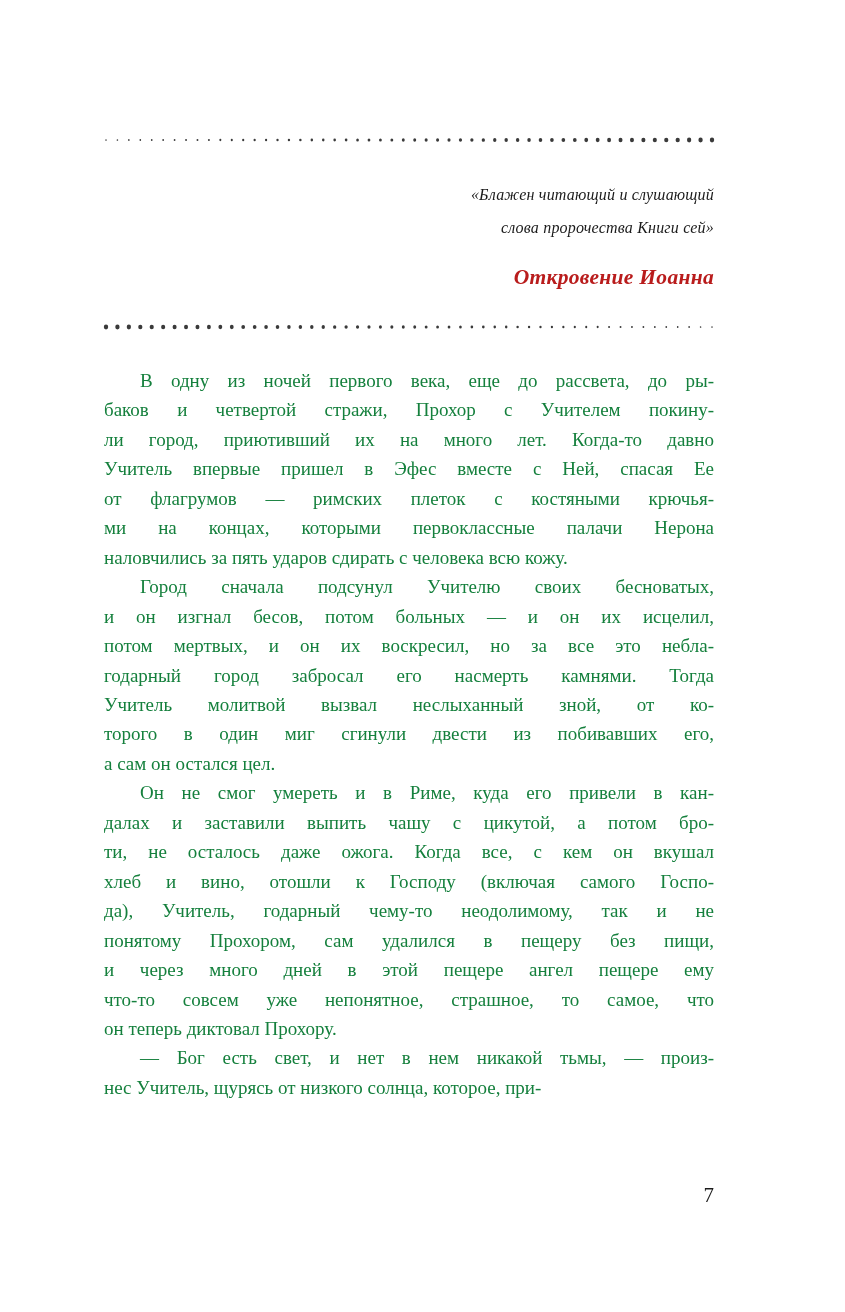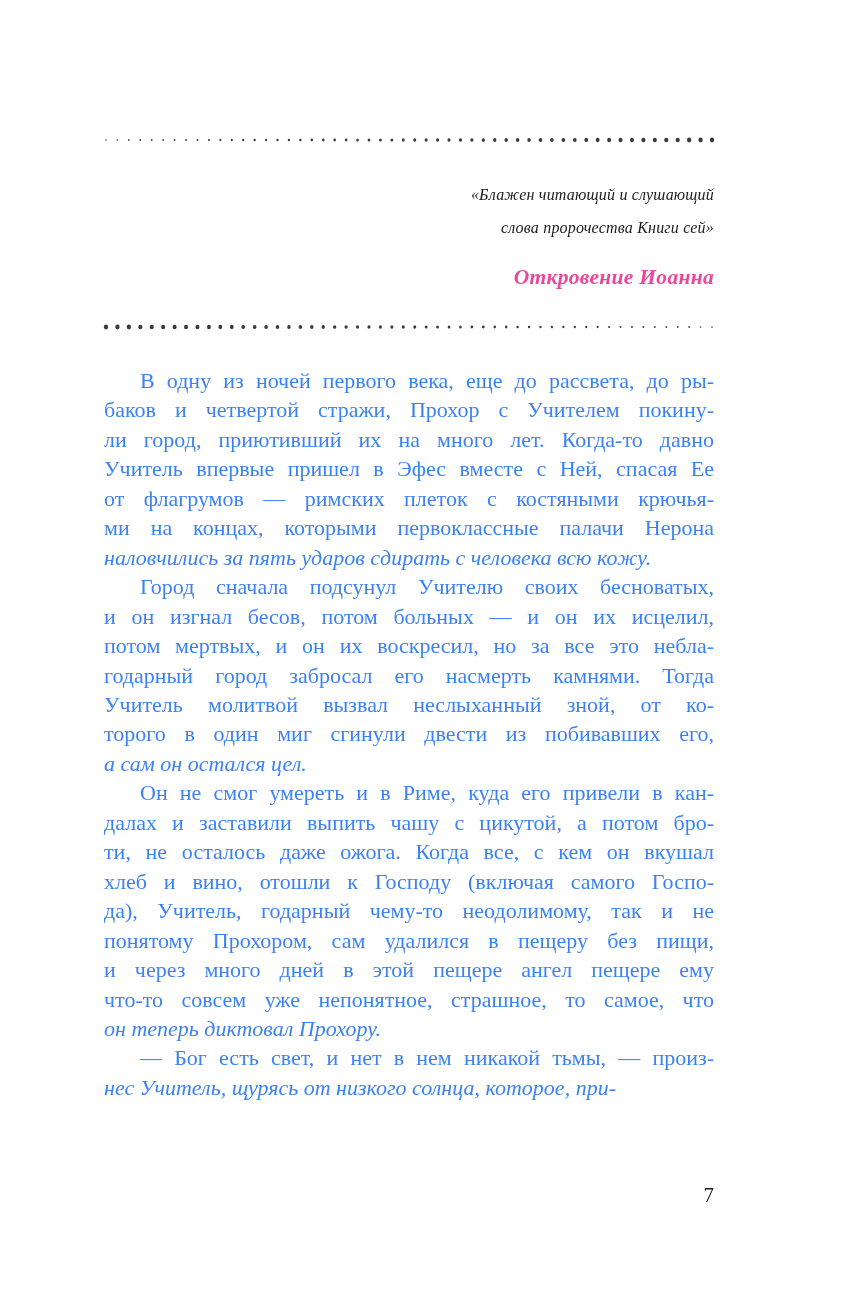--- a/index.html
+++ b/index.html
@@ -57,50 +57,49 @@
     position: absolute;
     left: 104px;
     top: 262px;
     width: 610px;
     text-align: right;
     font-style: italic;
     font-weight: bold;
     font-size: 21.5px;
     line-height: 30px;
     letter-spacing: 0.3px;
-    color: #ec4899;
+    color: #b91c1c;
     white-space: nowrap;
   }
 
   
   .body-text {
     position: absolute;
     left: 104px;
     top: 366px;
     width: 610px;
   }
   .para { margin: 0; }
 
   
   .line {
     display: block;
     width: 610px;
-    font-size: 22px;
+    font-size: 19px;
     line-height: 29.45px;
-    color: #3b82f6;
+    color: #15803d;
     text-align: justify;
     text-align-last: justify;
     white-space: pre-wrap;
     word-spacing: 0;
   }
   
   .line.flush {
     text-align: center;
     text-align-last: left;
-    font-style: italic;
   }
   
   .line.indent { text-indent: 36px; }
 
   
   .folio {
     position: absolute;
     left: 104px;
     top: 1182px;
     width: 610px;

